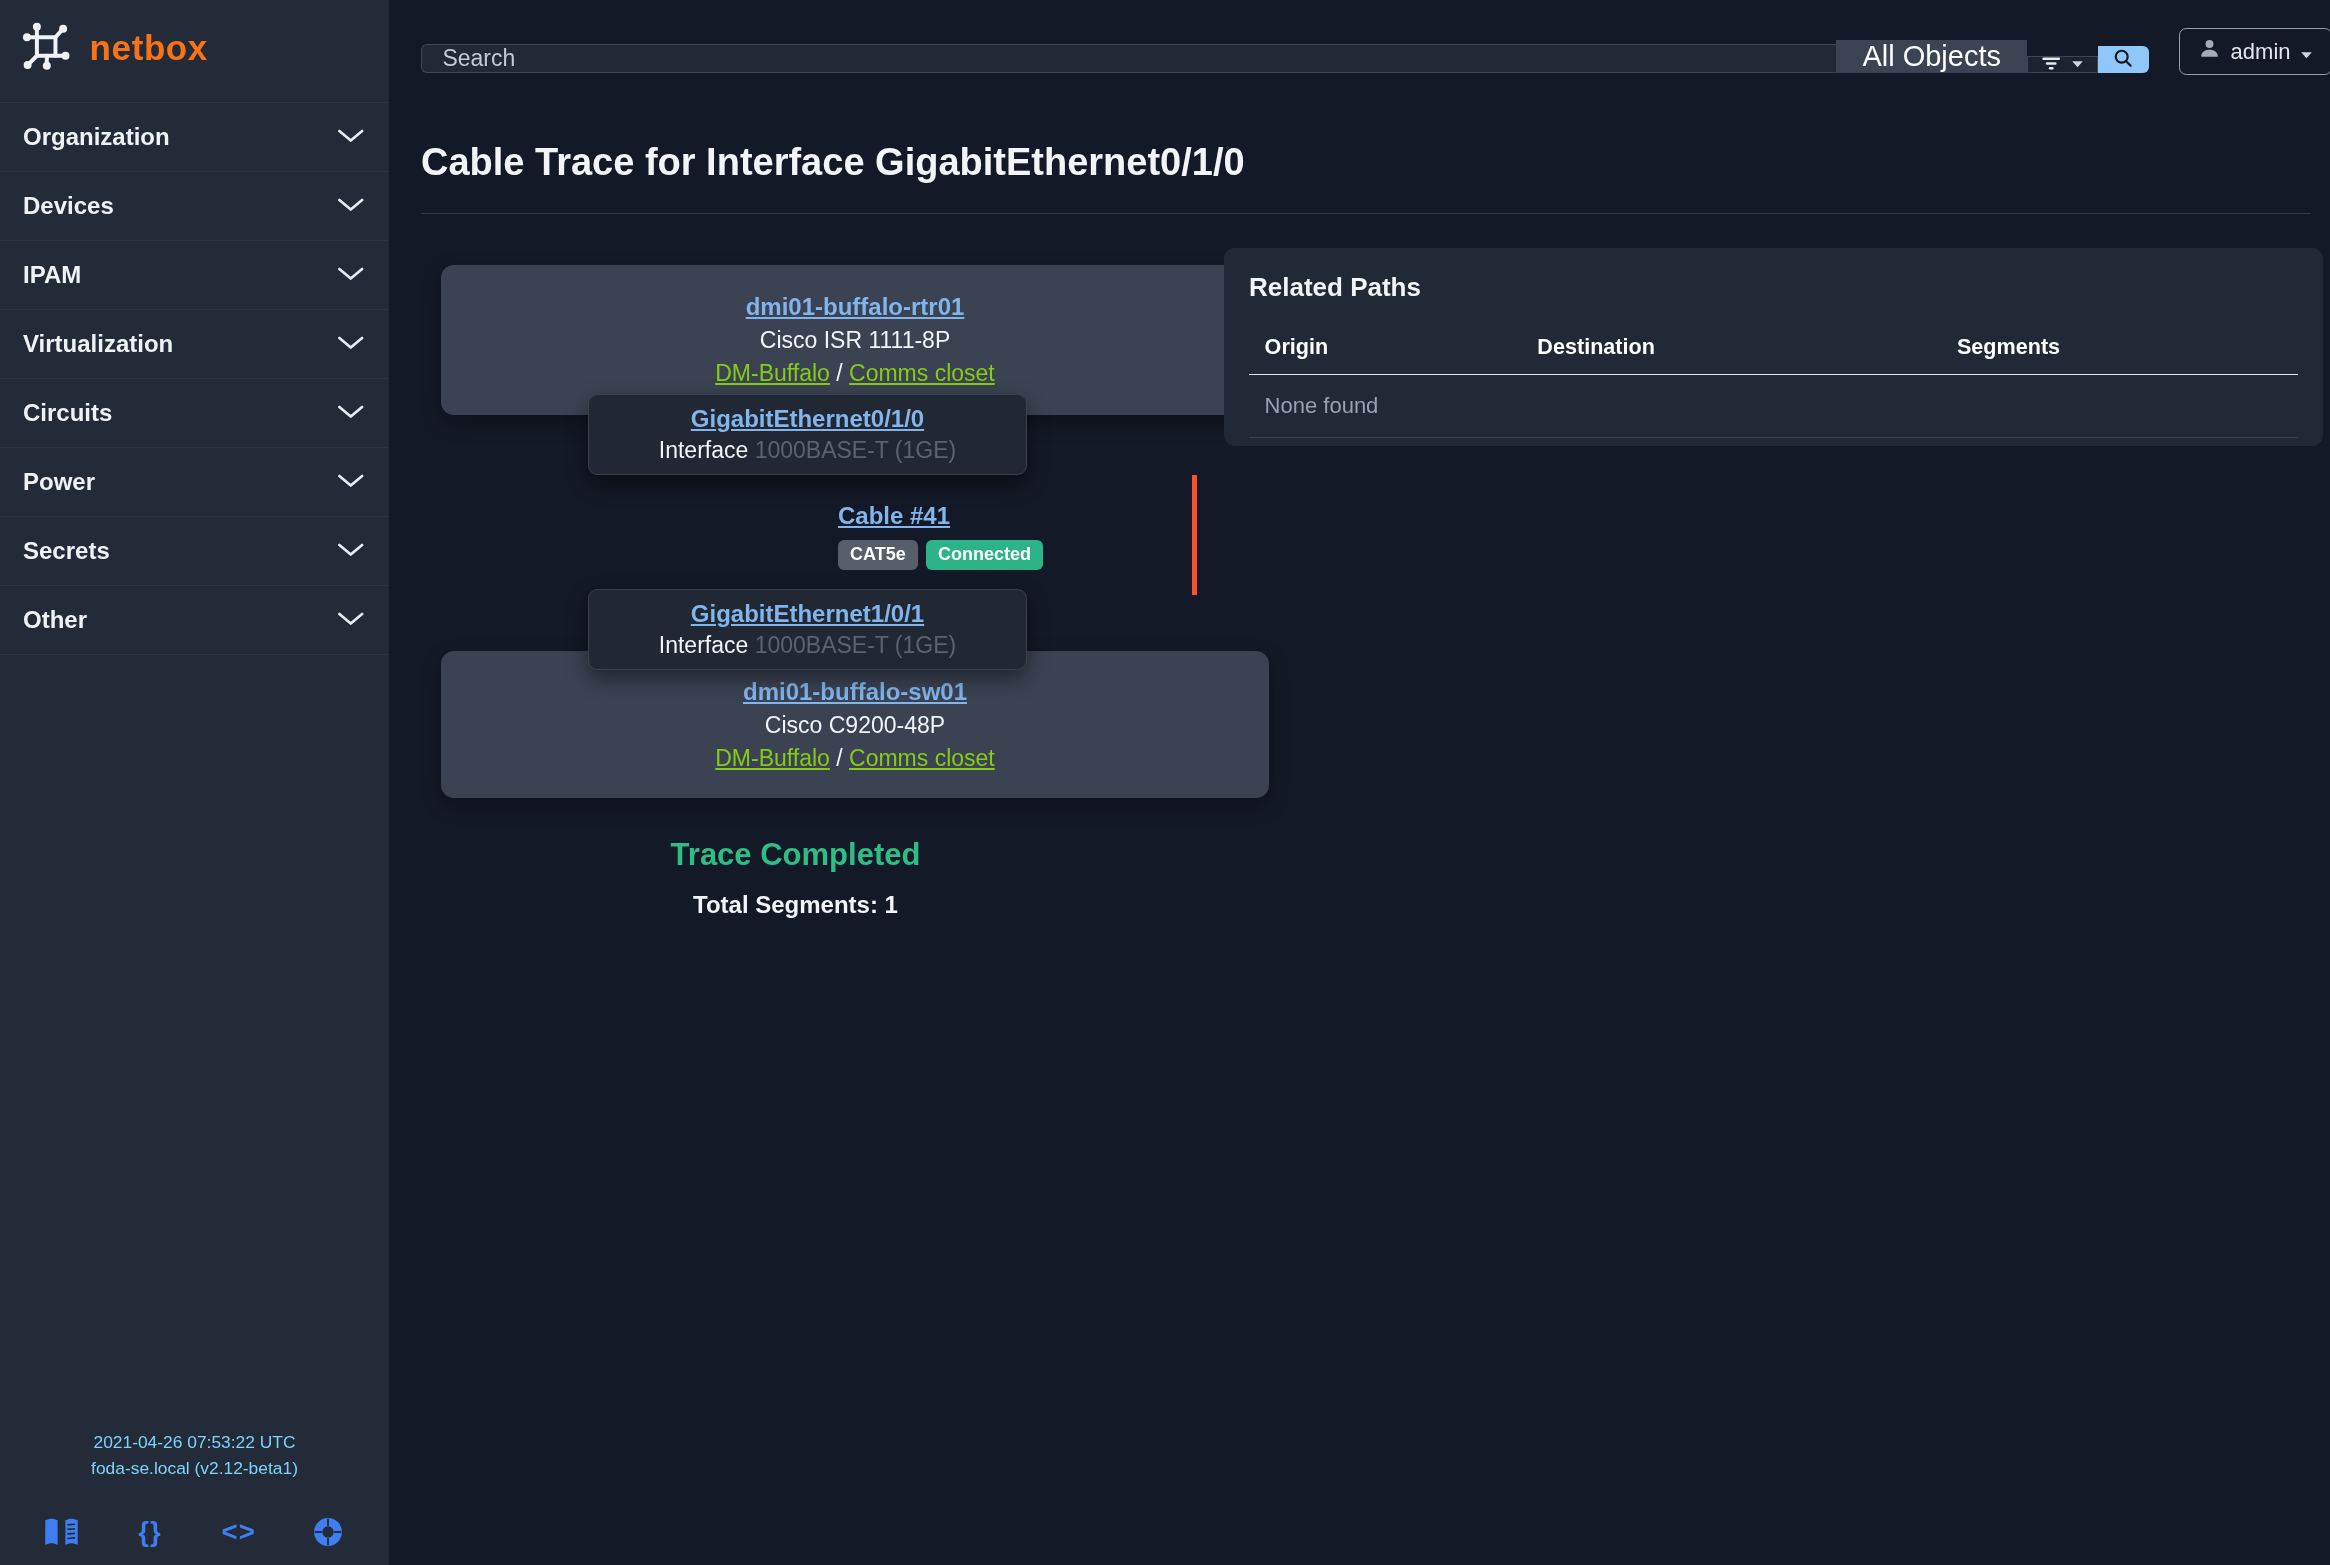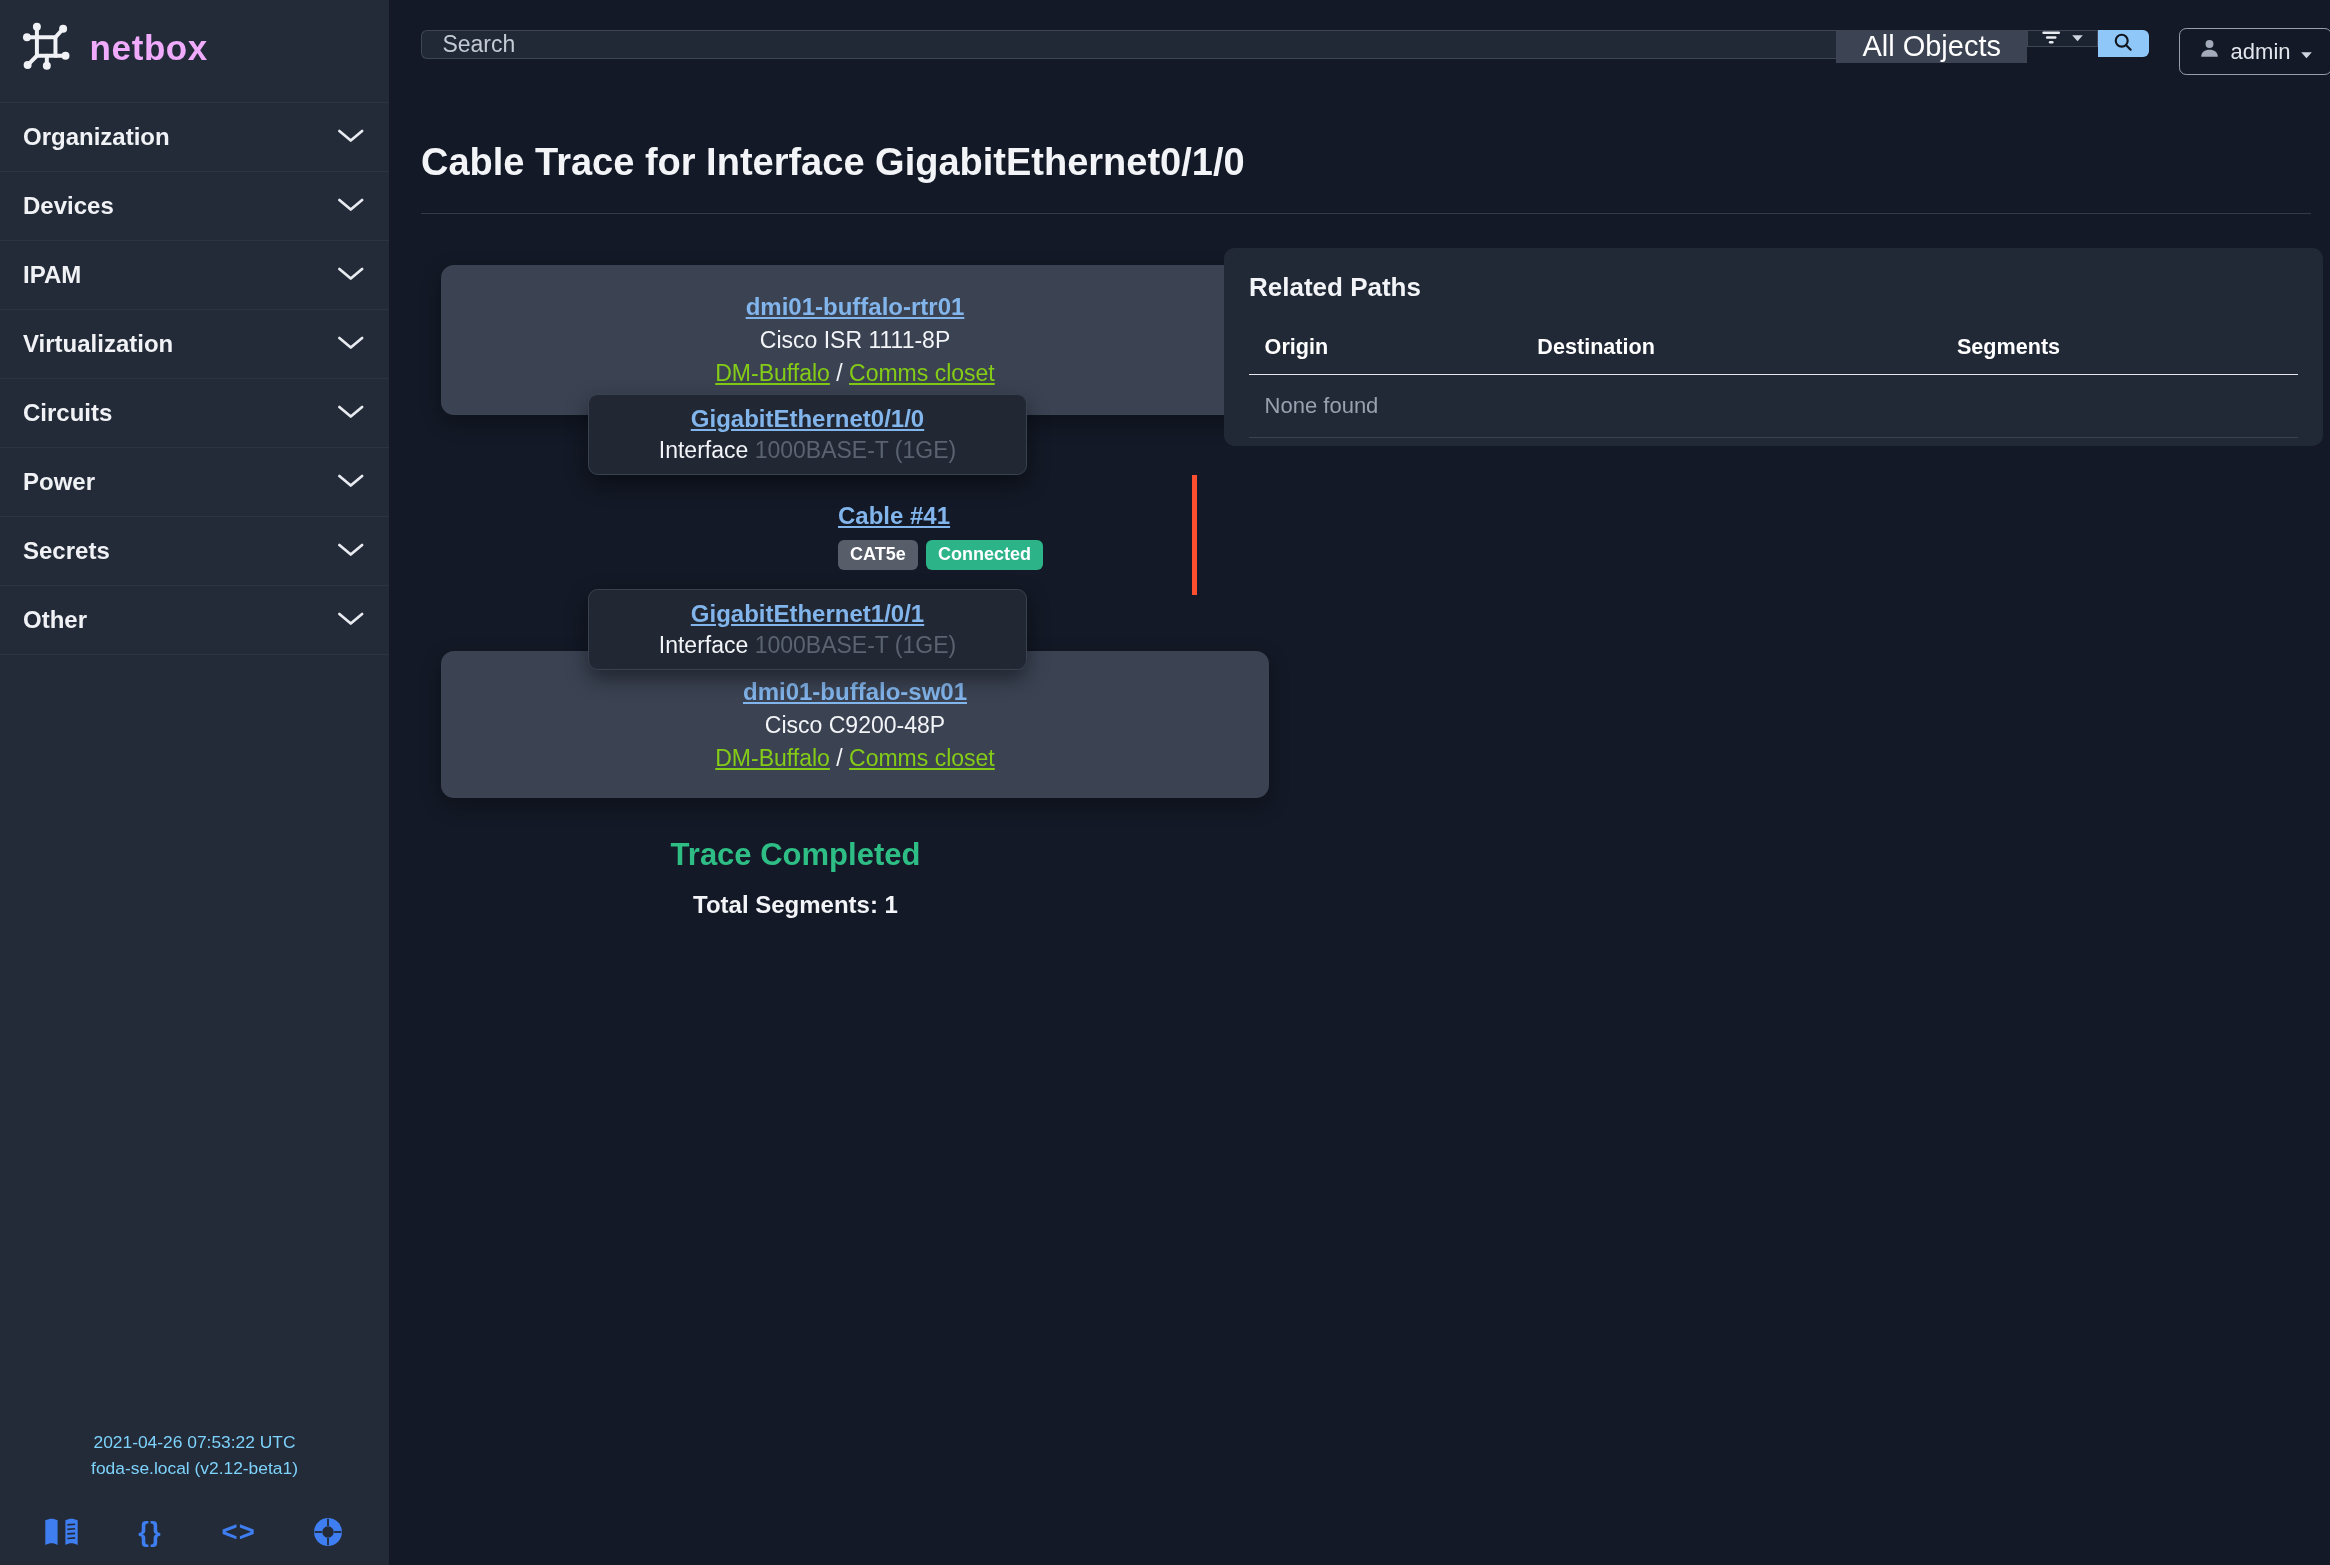--- a/index.html
+++ b/index.html
@@ -12,21 +12,21 @@
     position:relative;
   }
   a { cursor:pointer; }
 
   
   .sidebar {
     position:absolute; left:0; top:0; width:389px; height:1565px;
     background:#232b38;
   }
   .logo-row { display:flex; align-items:center; gap:15.6px; padding:20.4px 0 18px 21px; }
-  .logo-text { font-size:35px; font-weight:600; color:#f0abfc; letter-spacing:0.6px; }
+  .logo-text { font-size:35px; font-weight:600; color:#f97316; letter-spacing:0.6px; }
   .menu { border-top:0.6px solid #2c3444; margin-top:8.4px; }
   .menu-item {
     height:69px; display:flex; align-items:center; justify-content:space-between;
     padding:0 25px 0 23px; border-bottom:0.6px solid #2c3444; cursor:pointer;
   }
   .menu-item .label { font-size:24px; font-weight:700; color:#f0f2f6; }
   .sidebar-footer {
     position:absolute; bottom:84px; left:0; right:0; text-align:center;
     color:#7dd3fc; font-size:17.4px; line-height:26px;
   }
@@ -36,21 +36,21 @@
   }
   .sidebar-icons .ficon { width:90px; display:flex; justify-content:center; align-items:center; cursor:pointer; }
   .code-glyph { font-size:27.5px; font-weight:700; color:#3e7ef0; letter-spacing:1.2px; }
 
   
   .content { position:absolute; left:389px; top:0; width:1941px; height:1565px; }
 
   
   .search-group {
     position:absolute; left:32px; top:30px; width:1728px; height:43px;
-    display:flex; align-items:flex-start;
+    display:flex; align-items:flex-end;
   }
   .search-input {
     flex:1; background:#212936; border:0.6px solid #3e4654; border-right:none;
     border-radius:6px 0 0 6px; color:#dfe3ea; font-size:23px; padding:0 0 0 20.4px;
     font-family:"Liberation Sans", sans-serif; outline:none;
   }
   .search-input::placeholder { color:#c3cad4; }
   .search-scope {
     background:#3c4454; color:#ffffff; font-size:29px;
     display:flex; align-items:center; padding:0 26px; cursor:pointer;

